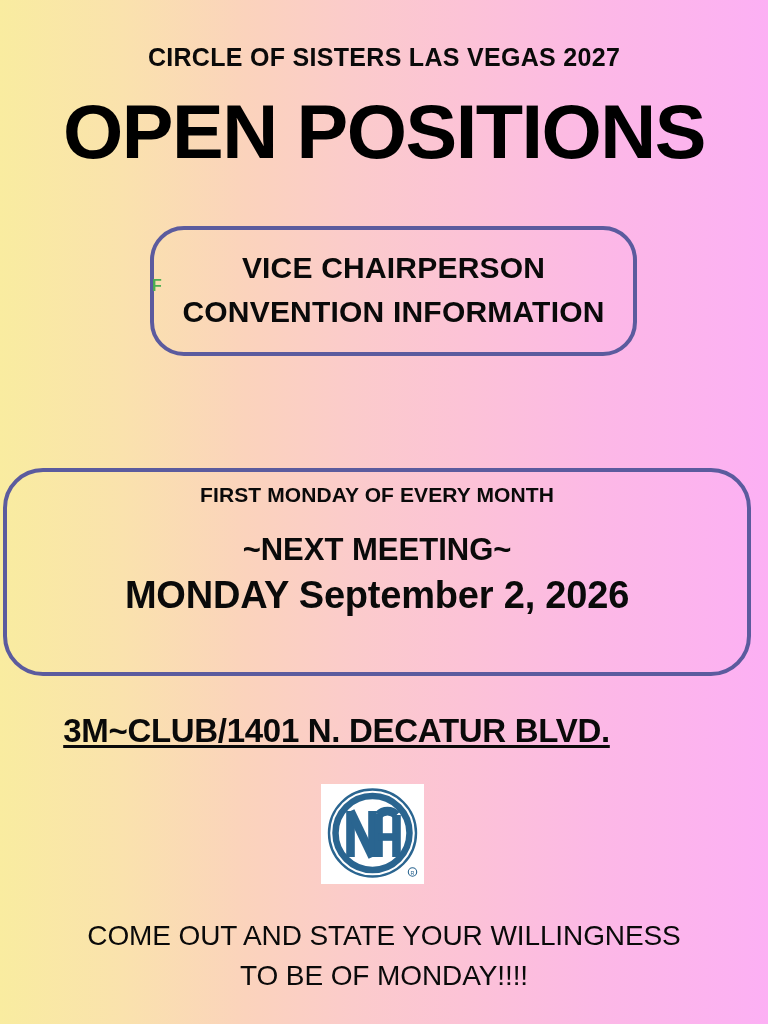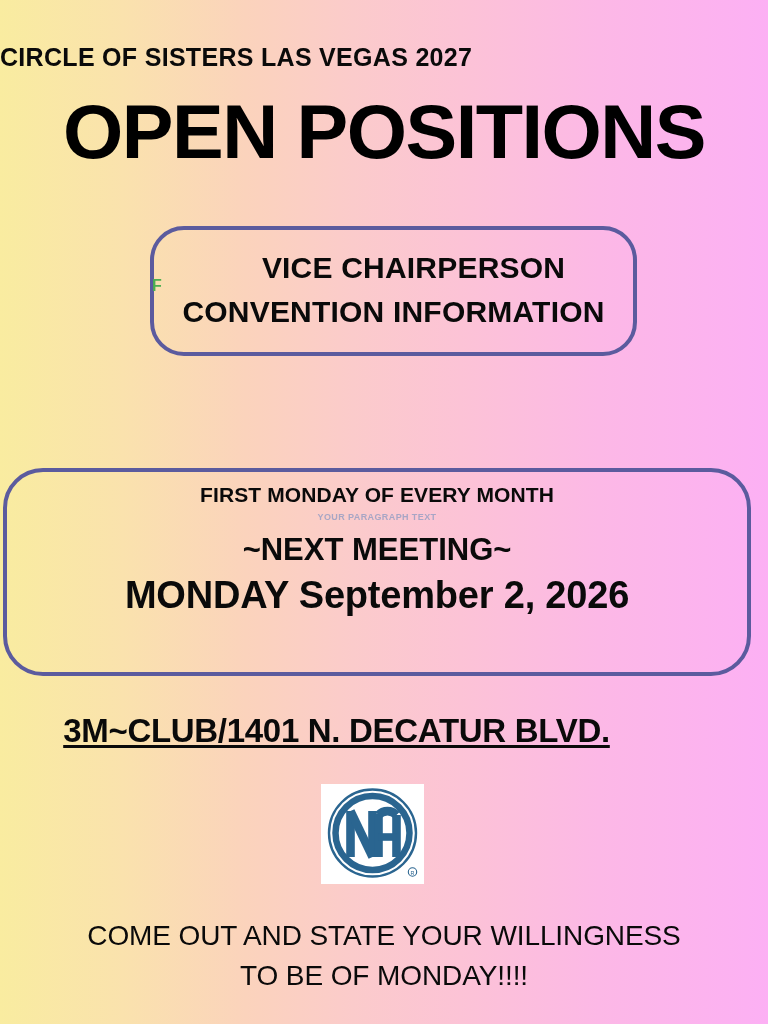--- a/index.html
+++ b/index.html
@@ -28,21 +28,21 @@
         #fcb0f4 100%
     );
   }
 
   
   .kicker {
     position: absolute;
     left: 0;
     top: 44px;
     width: 768px;
-    text-align: left;
+    text-align: center;
     font-size: 25px;
     font-weight: bold;
     letter-spacing: 0.3px;
     color: #0a0a0a;
     line-height: 1.1;
   }
   .headline {
     position: absolute;
     left: 0;
     top: 94px;
@@ -85,21 +85,20 @@
     font-weight: bold;
     line-height: 1.05;
   }
 
   
   .pos-line1 {
     left: 0;
     top: 22px;
     font-size: 30px;
     letter-spacing: 0.2px;
-    padding-left: 20px;
   }
   .pos-line2 {
     left: 0;
     top: 66px;
     font-size: 30px;
     letter-spacing: 0.2px;
   }
 
   
   .stray-glyph {
@@ -207,21 +206,20 @@
 
   <div class="outline-box" id="box-positions">
     <div class="box-line pos-line1">VICE CHAIRPERSON</div>
     <div class="box-line pos-line2">CONVENTION INFORMATION</div>
   </div>
 
   <div class="stray-glyph">F</div>
 
   <div class="outline-box" id="box-meeting">
     <div class="box-line meet-line1">FIRST MONDAY OF EVERY MONTH</div>
-    <div class="watermark">YOUR PARAGRAPH TEXT</div>
     <div class="box-line meet-line2">~NEXT MEETING~</div>
     <div class="box-line meet-line3">MONDAY September 2, 2026</div>
   </div>
 
   <div class="address">
     <span>3M~CLUB/1401 N. DECATUR BLVD.</span>
   </div>
 
   <div class="logo-wrap">
     <svg viewBox="0 0 100 100" xmlns="http://www.w3.org/2000/svg">

